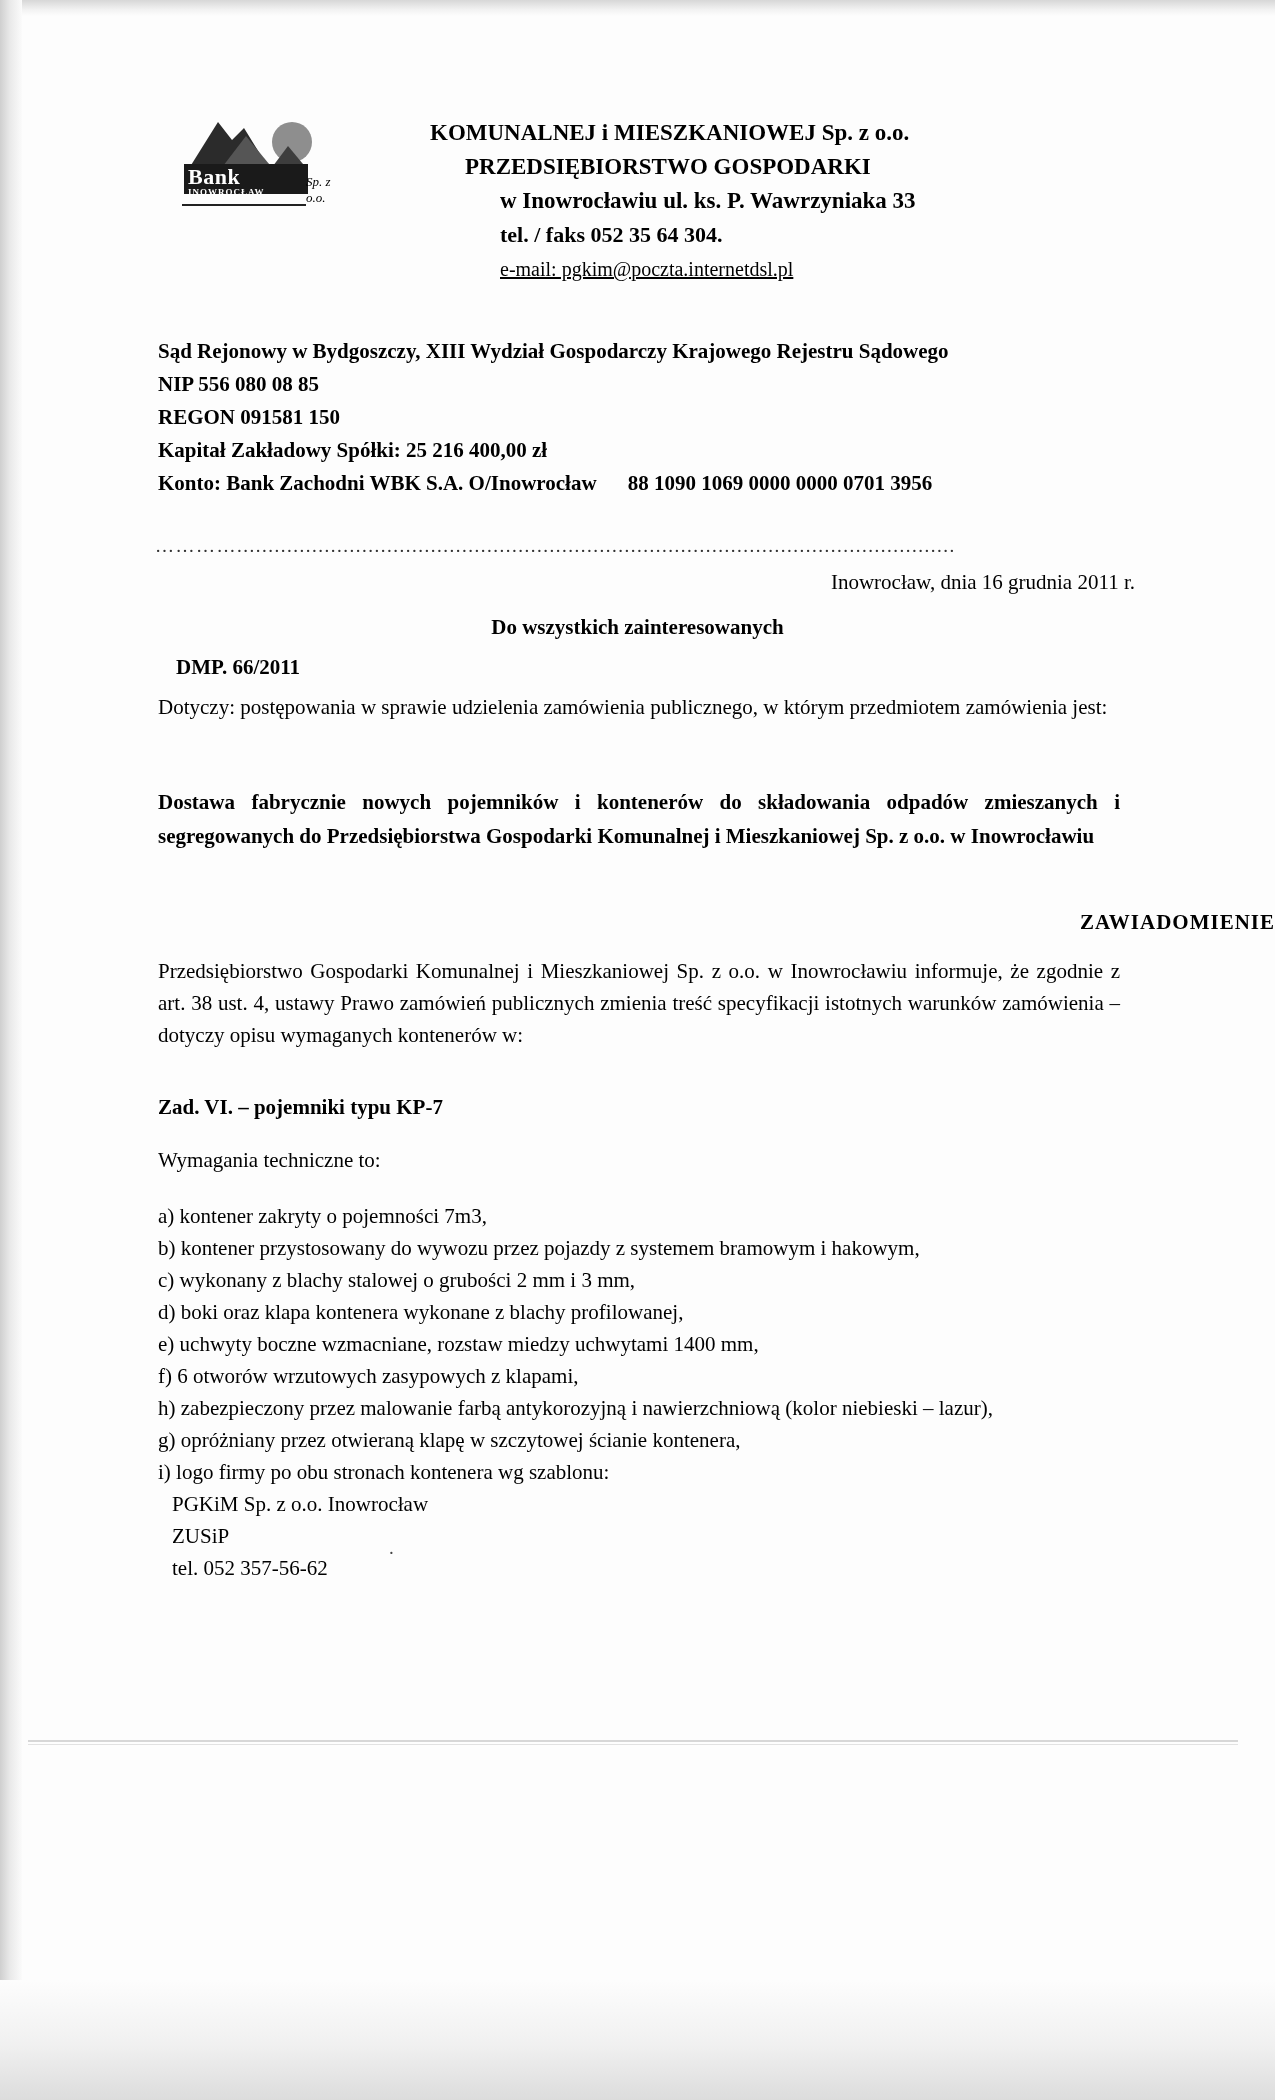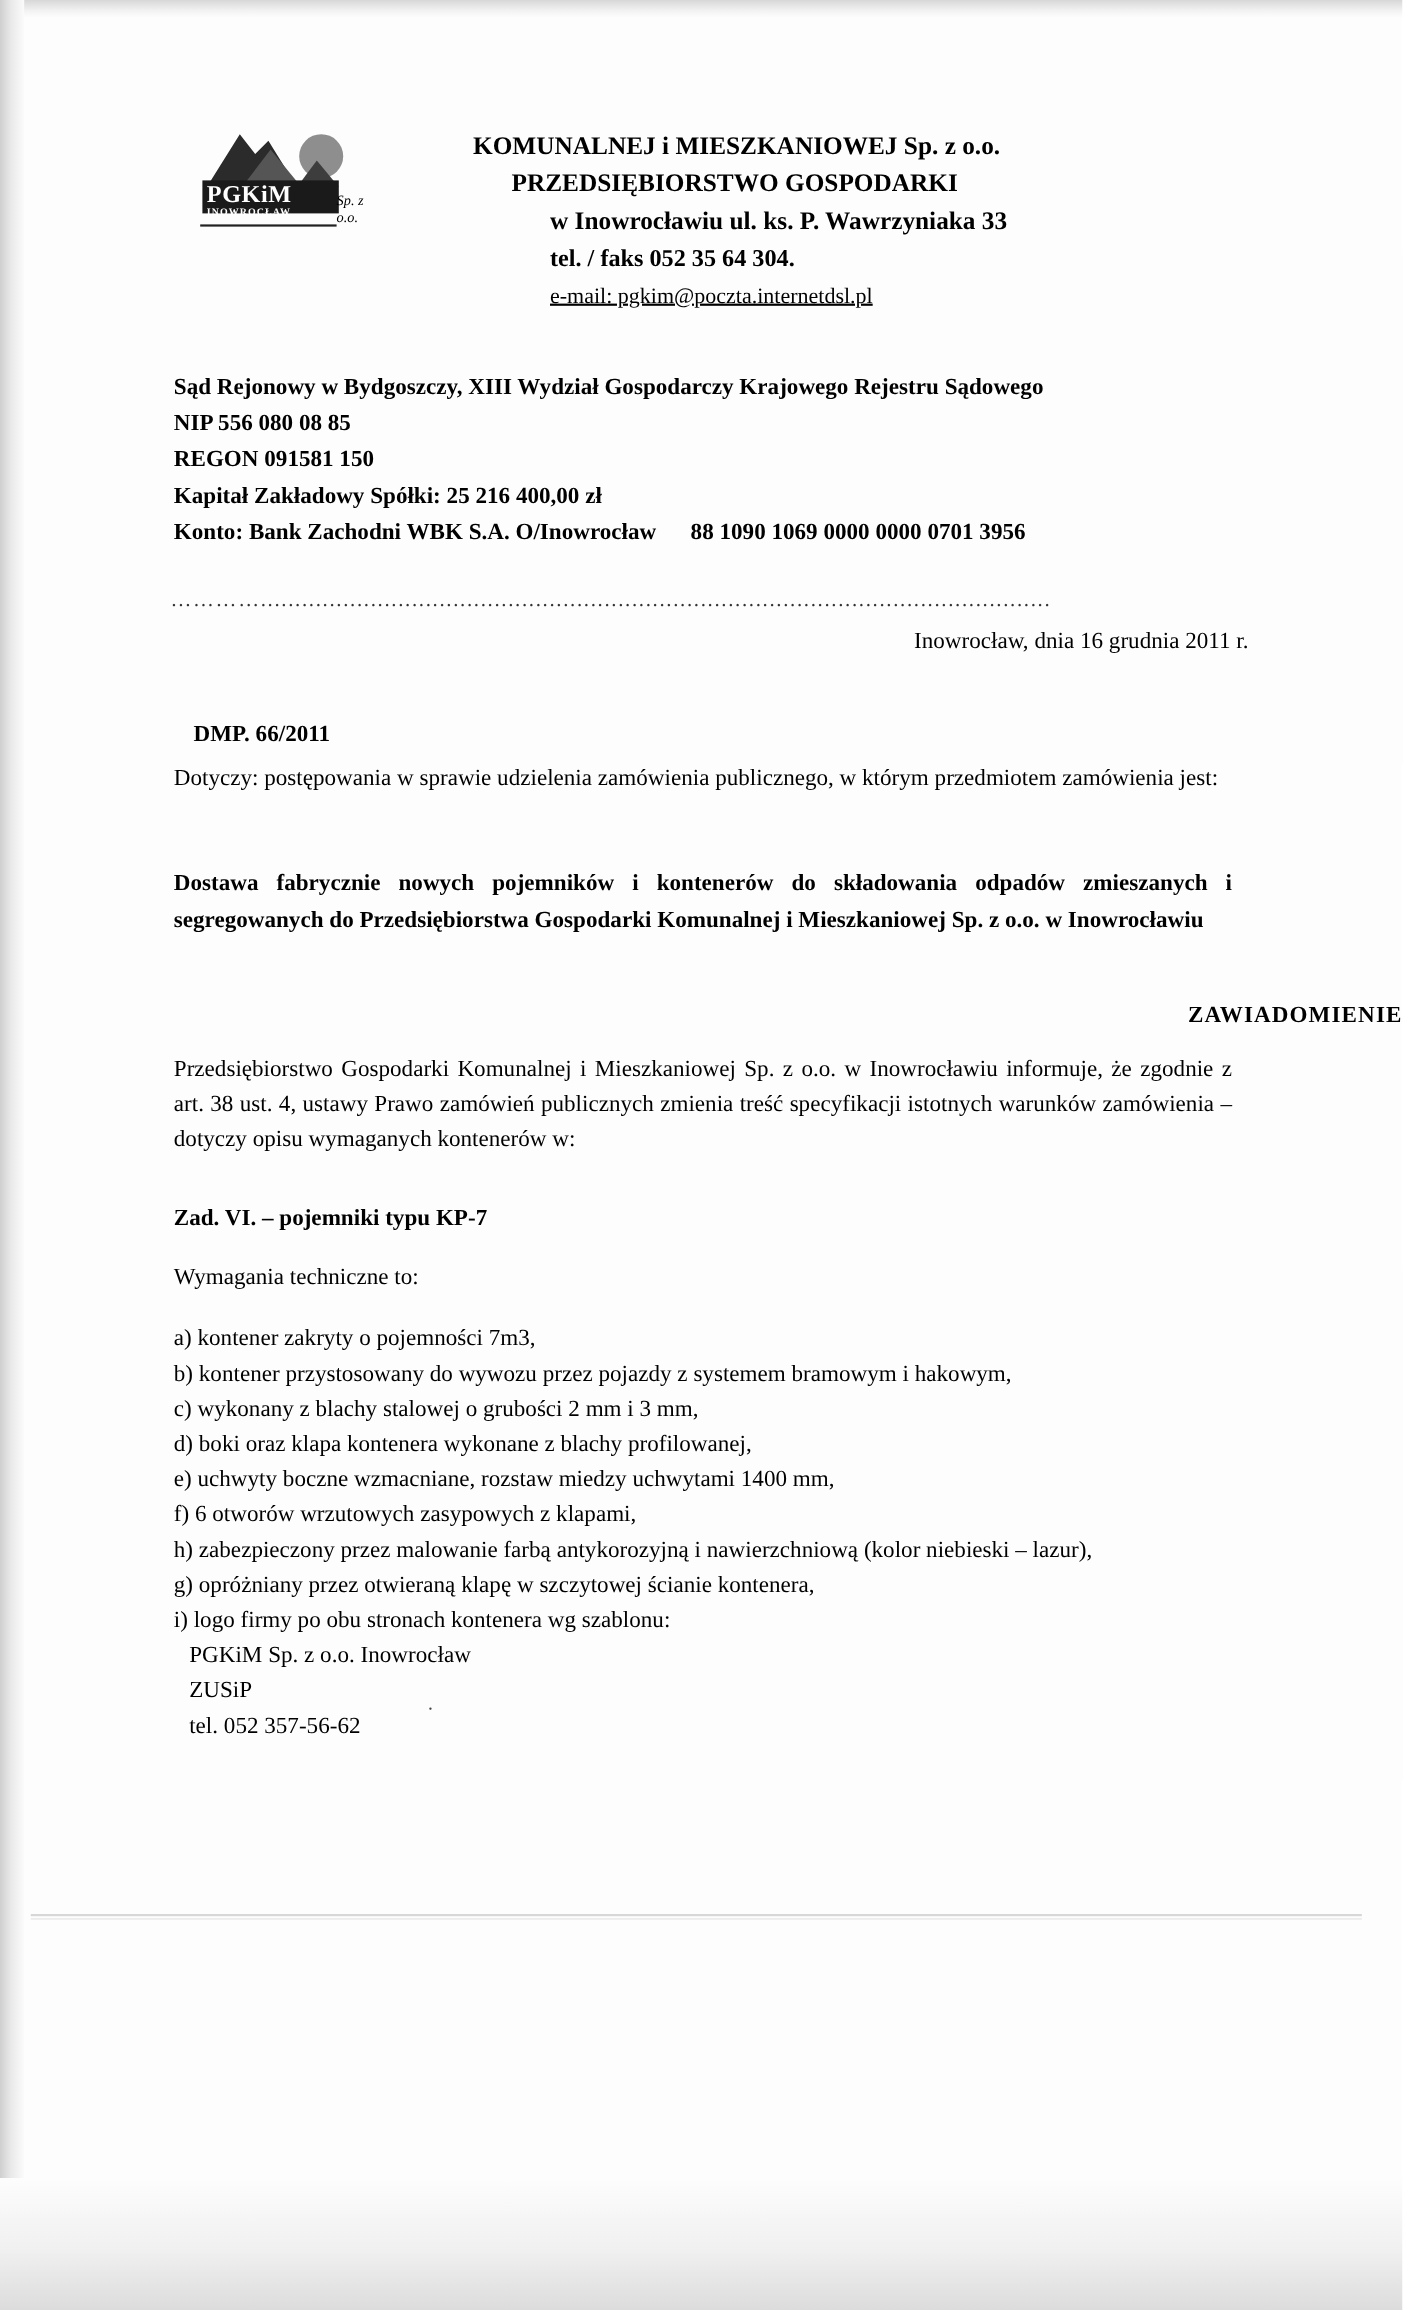--- a/index.html
+++ b/index.html
@@ -268,21 +268,21 @@
     <div class="logo-mountains">
       <svg width="148" height="62" viewBox="0 0 148 62">
         <polygon points="4,58 34,10 48,28 60,16 86,58" fill="#2b2b2b"></polygon>
         <polygon points="36,58 62,24 90,58" fill="#555555"></polygon>
         <circle cx="108" cy="30" r="20" fill="#8e8e8e"></circle>
         <rect x="104" y="46" width="8" height="12" fill="#6d6d6d"></rect>
         <polygon points="86,58 104,34 124,58" fill="#3d3d3d"></polygon>
       </svg>
     </div>
     <div class="logo-box">
-      <span>PGKiM</span>
+      <span>Bank</span>
       <span class="sub">INOWROCŁAW</span>
     </div>
     <div class="logo-sp">Sp. z o.o.</div>
     <div class="logo-rule"></div>
   </div>
 
   <div class="hdr">
     <div class="hdr-line hdr-l2">KOMUNALNEJ i MIESZKANIOWEJ Sp. z o.o.</div>
     <div class="hdr-line hdr-l1">PRZEDSIĘBIORSTWO GOSPODARKI</div>
     <div class="hdr-line hdr-l3">w  Inowrocławiu  ul. ks. P. Wawrzyniaka 33</div>
@@ -298,20 +298,21 @@
     <div>
       <span>Konto: Bank Zachodni WBK S.A. O/Inowrocław</span>
       <span class="acct-no">88 1090 1069 0000 0000 0701 3956</span>
     </div>
   </div>
 
   <div class="dotted">…………...................................................................................................................</div>
 
   <div class="place-date">Inowrocław, dnia 16 grudnia 2011 r.</div>
 
+  <div class="addressee">Do wszystkich zainteresowanych</div>
 
   <div class="sig">DMP. 66/2011</div>
 
   <div class="para p-dotyczy">Dotyczy:  postępowania  w  sprawie  udzielenia  zamówienia  publicznego,  w  którym przedmiotem zamówienia jest:</div>
 
   <div class="para p-subject">Dostawa  fabrycznie  nowych  pojemników  i  kontenerów  do  składowania  odpadów zmieszanych  i  segregowanych  do  Przedsiębiorstwa  Gospodarki  Komunalnej  i Mieszkaniowej Sp. z o.o. w Inowrocławiu</div>
 
   <div class="zaw">ZAWIADOMIENIE</div>
 
   <div class="para p-info">Przedsiębiorstwo Gospodarki Komunalnej i Mieszkaniowej Sp. z o.o. w Inowrocławiu informuje, że zgodnie z art. 38 ust. 4, ustawy Prawo zamówień publicznych zmienia treść specyfikacji istotnych warunków zamówienia – dotyczy opisu wymaganych kontenerów w:</div>

